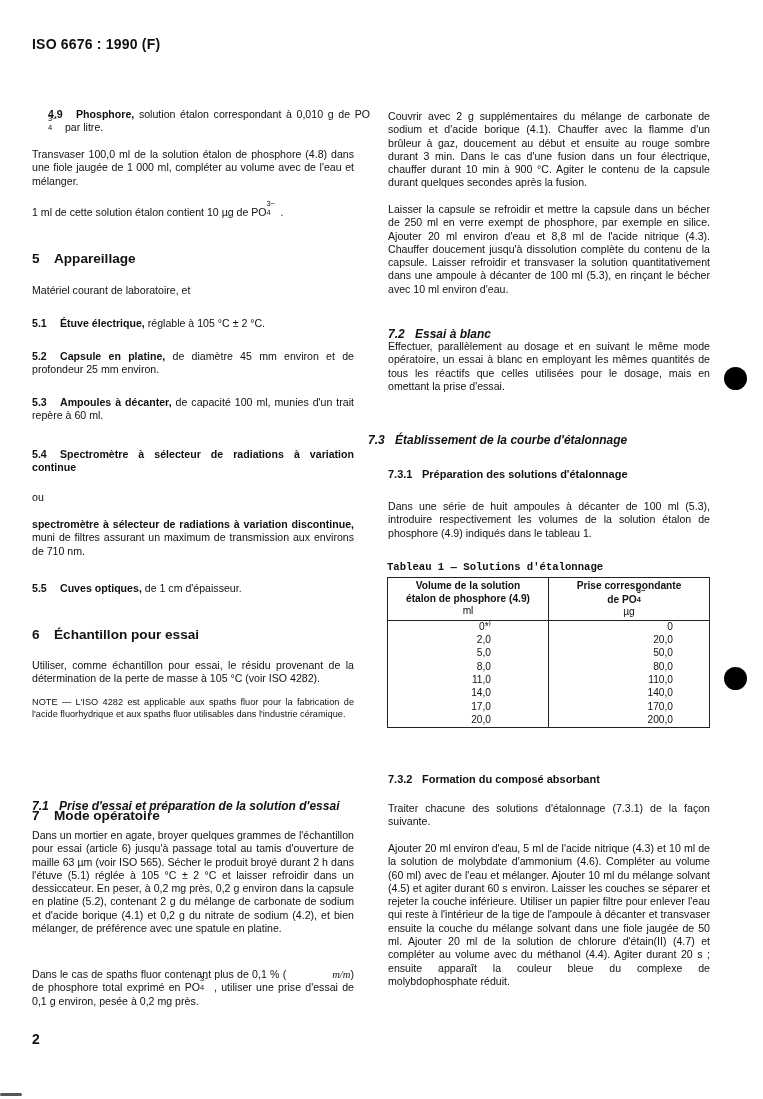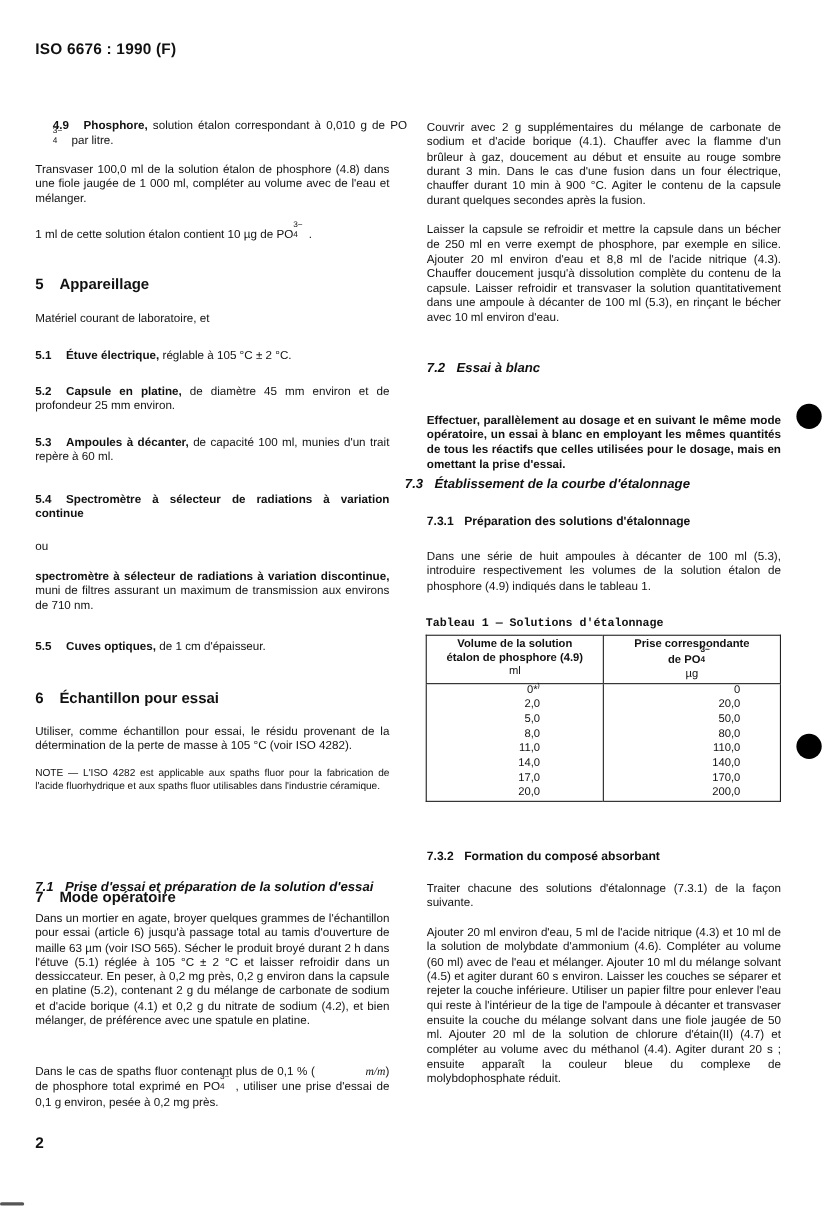--- a/index.html
+++ b/index.html
@@ -105,21 +105,21 @@
 <div class="abs page-num">2</div>
 
 <div class="col" style="left:388px; top:110px;">
     <p>Couvrir avec 2 g supplémentaires du mélange de carbonate de sodium et d'acide borique (4.1). Chauffer avec la flamme d'un brûleur à gaz, doucement au début et ensuite au rouge sombre durant 3 min. Dans le cas d'une fusion dans un four électrique, chauffer durant 10 min à 900 °C. Agiter le contenu de la capsule durant quelques secondes après la fusion.</p>
   </div>
 <div class="col" style="left:388px; top:203px;">
     <p>Laisser la capsule se refroidir et mettre la capsule dans un bécher de 250 ml en verre exempt de phosphore, par exemple en silice. Ajouter 20 ml environ d'eau et 8,8 ml de l'acide nitrique (4.3). Chauffer doucement jusqu'à dissolution complète du contenu de la capsule. Laisser refroidir et transvaser la solution quantitativement dans une ampoule à décanter de 100 ml (5.3), en rinçant le bécher avec 10 ml environ d'eau.</p>
   </div>
 
 <div class="col h2" style="left:388px; top:327px;"><span class="n">7.2</span><span>Essai à blanc</span></div>
-<div class="col" style="left:388px; top:376px;font-weight:bold;">
+<div class="col" style="left:388px; top:340px;">
     <p>Effectuer, parallèlement au dosage et en suivant le même mode opératoire, un essai à blanc en employant les mêmes quantités de tous les réactifs que celles utilisées pour le dosage, mais en omettant la prise d'essai.</p>
   </div>
 
 <div class="col h2" style="left:368px; top:433px;"><span class="n">7.3</span><span>Établissement de la courbe d'étalonnage</span></div>
 <div class="col h3" style="left:388px; top:468px;"><span class="n">7.3.1</span><span>Préparation des solutions d'étalonnage</span></div>
 <div class="col" style="left:388px; top:500px;">
     <p>Dans une série de huit ampoules à décanter de 100 ml (5.3), introduire respectivement les volumes de la solution étalon de phosphore (4.9) indiqués dans le tableau 1.</p>
   </div>
 
 <div class="abs caption">Tableau 1 — Solutions d'étalonnage</div>

